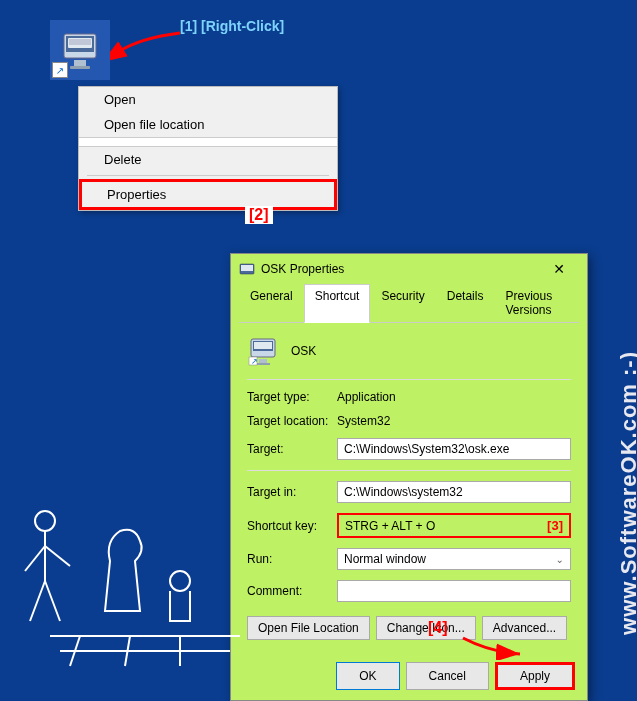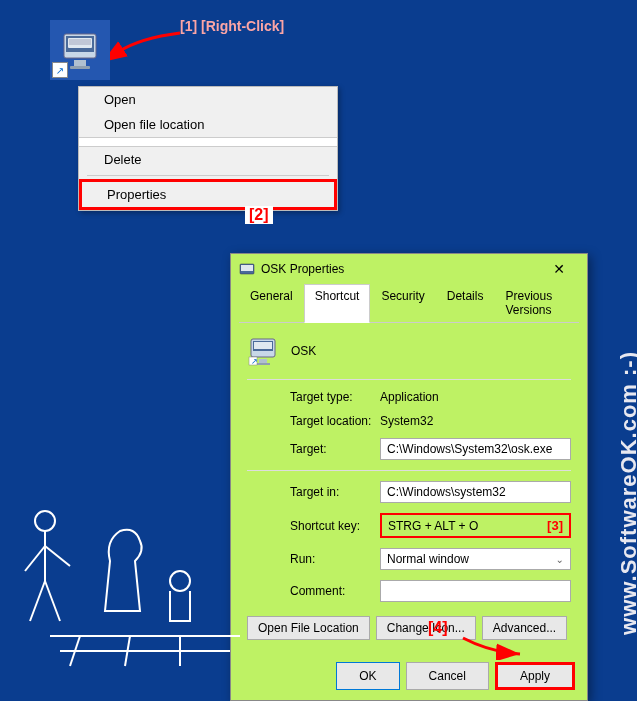--- a/index.html
+++ b/index.html
@@ -5,21 +5,21 @@
     * { box-sizing: border-box; margin: 0; padding: 0; font-family: "Segoe UI", Tahoma, sans-serif; }
     body { width: 637px; height: 701px; background: #0a3d8f; position: relative; overflow: hidden; }
     
     
     .desktop-icon { position: absolute; top: 20px; left: 50px; width: 60px; height: 60px; background: rgba(100,150,255,0.3); display: flex; flex-direction: column; align-items: center; justify-content: center; }
     .desktop-icon svg { width: 48px; height: 48px; }
     .shortcut-overlay { position: absolute; bottom: 2px; left: 2px; width: 16px; height: 16px; background: white; border: 1px solid #888; display: flex; align-items: center; justify-content: center; font-size: 10px; color: #0066cc; }
     
     
     .annotation { position: absolute; font-weight: bold; font-size: 14px; }
-    .ann-1 { top: 18px; left: 180px; color: #fca5a5; }
+    .ann-1 { top: 18px; left: 180px; color: #7dd3fc; }
     .arrow-1 { position: absolute; top: 30px; left: 110px; }
     .arrow-4 { position: absolute; top: 630px; left: 460px; }
     
     
     .context-menu { position: absolute; top: 86px; left: 78px; width: 260px; background: #f0f0f0; border: 1px solid #bbb; box-shadow: 2px 2px 5px rgba(0,0,0,0.3); font-size: 13px; }
     .menu-item { padding: 5px 25px; cursor: default; }
     .menu-separator { height: 1px; background: #ccc; margin: 3px 8px; }
     .menu-gap { height: 10px; background: white; border-top: 1px solid #ccc; border-bottom: 1px solid #ccc; }
     .properties-item { border: 3px solid #ff0000; position: relative; }
     .ann-2 { position: absolute; top: 206px; left: 245px; color: #ff0000; font-weight: bold; font-size: 16px; background: white; padding: 0 4px; }
@@ -35,21 +35,21 @@
     .tab { padding: 4px 10px; border: 1px solid transparent; cursor: default; }
     .tab.active { border: 1px solid #ccc; border-bottom: 1px solid white; background: white; margin-bottom: -1px; }
     
     .dialog-body { padding: 12px 16px; font-size: 12px; }
     .icon-row { display: flex; align-items: center; margin-bottom: 12px; }
     .icon-row svg { width: 32px; height: 32px; margin-right: 12px; }
     
     .form-divider { height: 1px; background: #ddd; margin: 8px 0; }
     
     .form-row { display: flex; align-items: center; margin: 10px 0; }
-    .form-label { width: 90px; margin-left: 43px; }
+    .form-label { width: 90px; }
     .form-value { flex: 1; }
     .form-input { flex: 1; padding: 3px 6px; border: 1px solid #aaa; font-size: 12px; font-family: inherit; }
     .form-input.highlighted { border: 2px solid #ff0000; position: relative; }
     .ann-3 { color: #ff0000; font-weight: bold; font-size: 13px; }
     .form-select { flex: 1; padding: 3px 20px 3px 6px; border: 1px solid #aaa; font-size: 12px; background: white; position: relative; }
     .select-chevron { position: absolute; right: 6px; top: 50%; transform: translateY(-50%); font-size: 10px; color: #666; }
     
     .button-row { display: flex; gap: 6px; margin-top: 14px; padding: 0; }
     .btn { padding: 4px 10px; border: 1px solid #aaa; background: #e8e8e8; font-size: 12px; cursor: default; font-family: inherit; }
     

